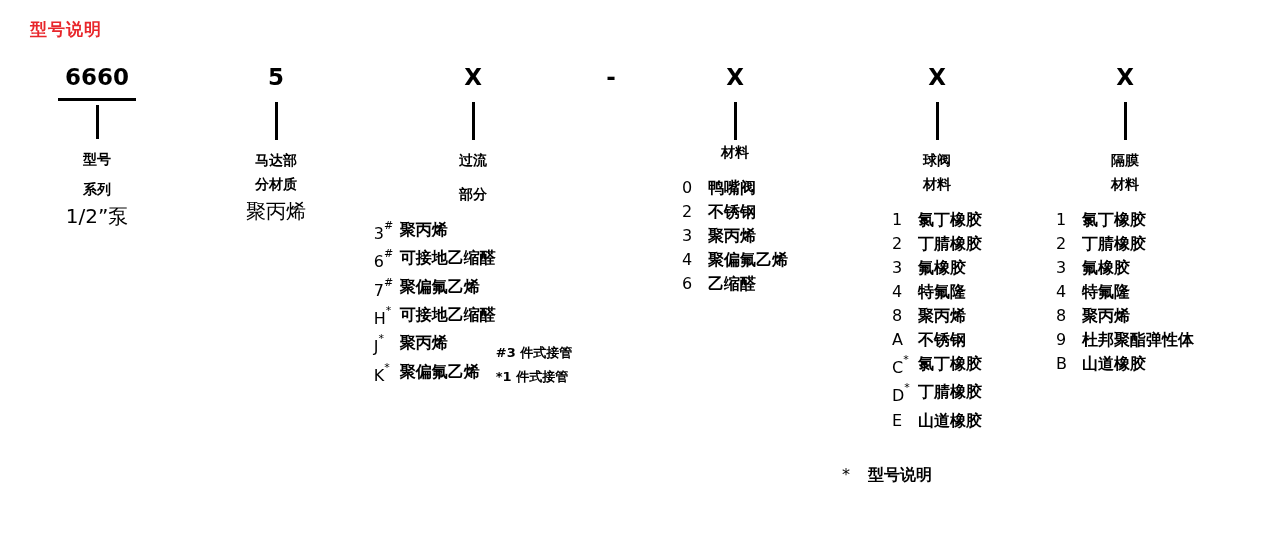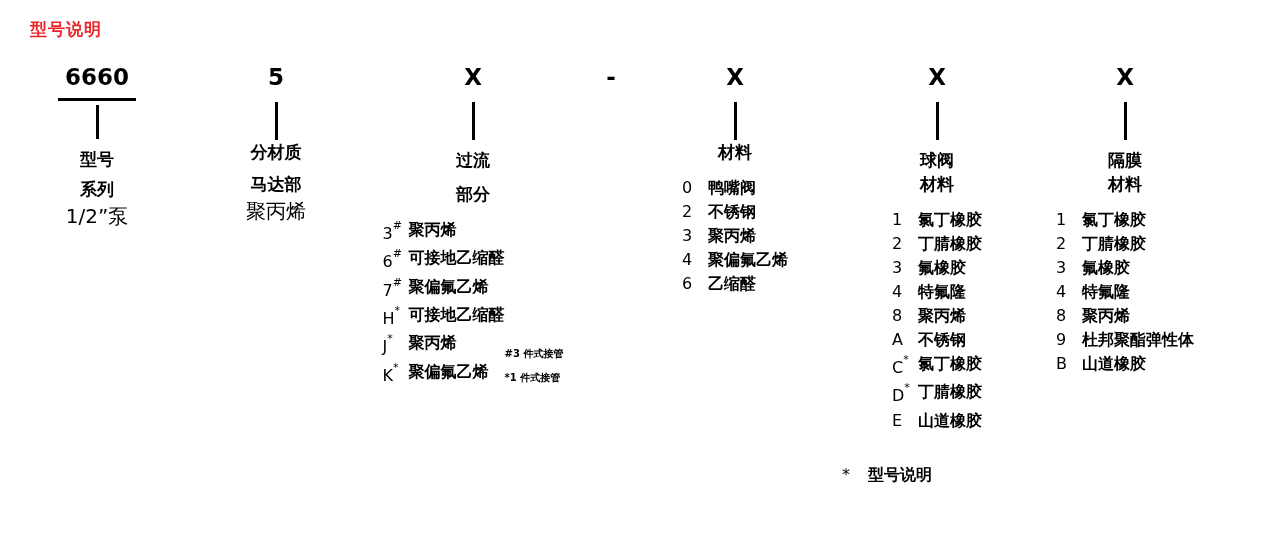--- a/index.html
+++ b/index.html
@@ -34,21 +34,21 @@
     font-weight: bold;
     line-height: 30px;
     height: 34px;
   }
   .stem {
     width: 3px;
     background: #000;
     margin: 4px auto 0 auto;
   }
   .heading {
-    font-size: 17px;
+    font-size: 14px;
     font-weight: bold;
     line-height: 24px;
     margin-top: 8px;
     white-space: nowrap;
   }
   .subnote {
     font-size: 20px;
     line-height: 22px;
     margin-top: 4px;
     white-space: nowrap;
@@ -78,21 +78,21 @@
   }
   .opt .v {
     font-weight: bold;
   }
   .footnotes {
     margin-top: 22px;
     display: inline-block;
     text-align: left;
   }
   .footnote {
-    font-size: 10px;
+    font-size: 13px;
     line-height: 24px;
     white-space: nowrap;
     font-weight: bold;
   }
   .star-note {
     margin-top: 30px;
     display: flex;
     text-align: left;
     font-size: 16px;
     line-height: 24px;
@@ -126,22 +126,22 @@
     <div class="code">6660</div>
     <div style="width: 78px; margin: 2px auto 0px; border-top: 3px solid rgb(0, 0, 0); height: 0px;"></div>
     <div class="stem" style="height: 34px;"></div>
     <div class="heading">型号</div>
     <div class="heading" style="margin-top: 6px;">系列</div>
     <div class="subnote">1/2”泵</div>
   </div>
 <div class="column" id="col-1">
     <div class="code">5</div>
     <div class="stem" style="height: 38px; margin-top: 6px;"></div>
+    <div class="heading">马达部</div>
     <div class="heading" style="margin-top: 0px;">分材质</div>
-    <div class="heading">马达部</div>
     <div class="subnote">聚丙烯</div>
   </div>
 <div class="column" id="col-2"><div class="code">X</div><div class="stem" style="height: 38px; margin-top: 6px;"></div><div class="heading">过流</div><div class="heading" style="margin-top: 10px;">部分</div><div class="optlist"><div class="opt">
         <span class="k"><span>3</span><span class="sup">#</span></span>
         <span class="v">聚丙烯</span>
       </div><div class="opt">
         <span class="k"><span>6</span><span class="sup">#</span></span>
         <span class="v">可接地乙缩醛</span>
       </div><div class="opt">
         <span class="k"><span>7</span><span class="sup">#</span></span>

